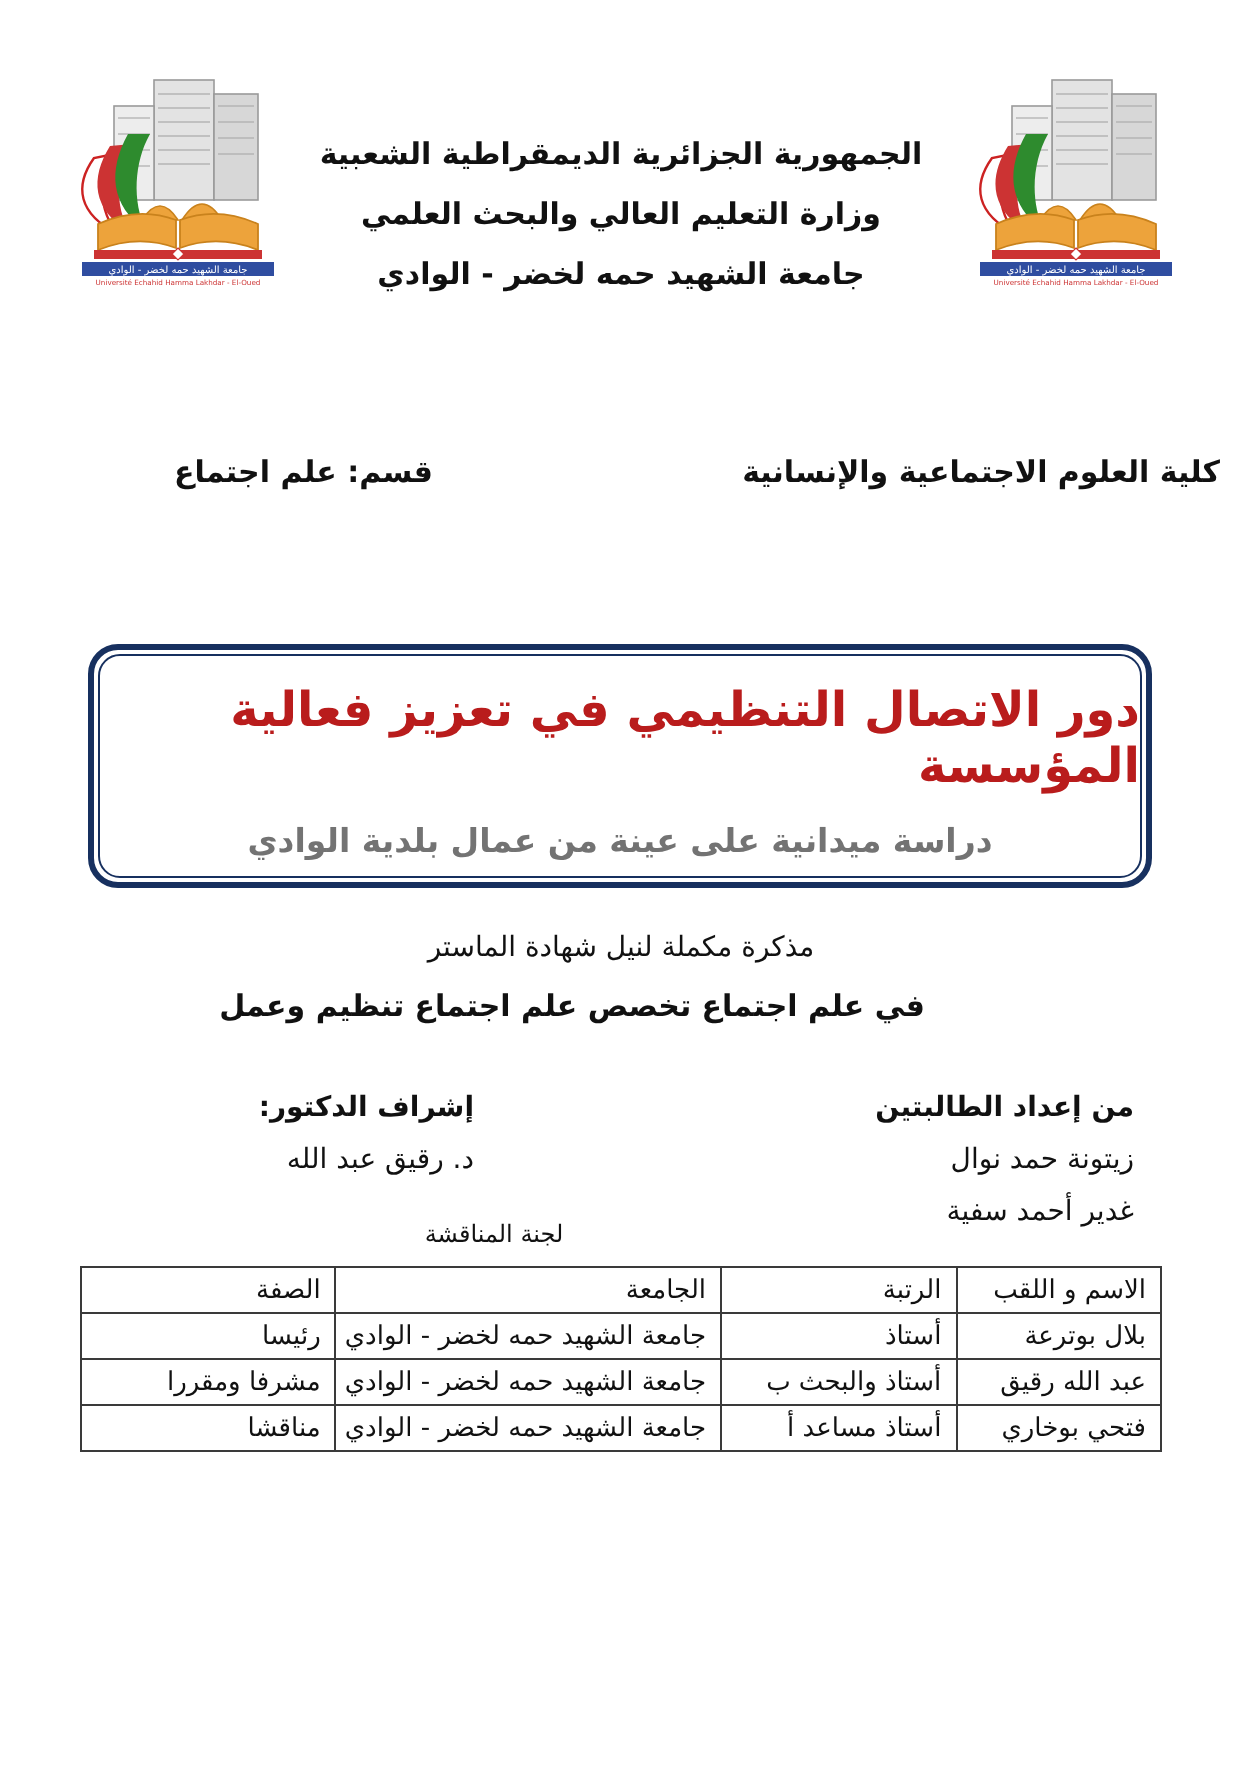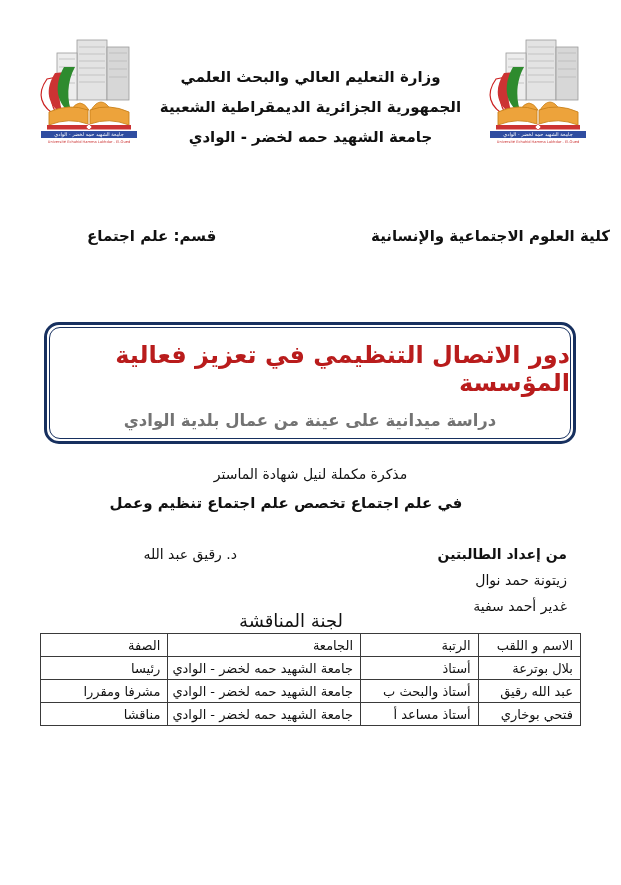--- a/index.html
+++ b/index.html
@@ -63,21 +63,21 @@
   }
   .authors-block .heading { font-weight:bold; }
   .supervisor-block {
     position:absolute; top:541px; left:65px; width:172px;
     direction:rtl; text-align:right; font-size:14px; line-height:26px;
   }
   .supervisor-block .heading { font-weight:bold; }
   
   .committee-title {
     position:absolute; top:610px; left:0; width:494px; text-align:center;
-    direction:rtl; font-size:18px;margin-left:44px;
+    direction:rtl; font-size:12px;
   }
   table.committee {
     position:absolute; top:633px; left:40px; width:541px;
     border-collapse:collapse; direction:rtl;
     font-size:13px;
   }
   table.committee td, table.committee th {
     border:1px solid #3a3a3a;
     height:23px;
     text-align:right;
@@ -183,22 +183,22 @@
         <rect x="14" y="88" width="84" height="4.5" fill="#cc3333"></rect>
         <path d="M56,87 l3,3 l-3,3 l-3,-3 Z" fill="#ffffff" stroke="#cc3333" stroke-width="0.6"></path>
       </g>
       <rect x="8" y="94" width="96" height="7" fill="#2f4da0"></rect>
       <text x="56" y="99.4" text-anchor="middle" font-size="5" fill="#ffffff" direction="rtl">جامعة الشهيد حمه لخضر - الوادي</text>
       <text x="56" y="105.5" text-anchor="middle" font-size="3.6" fill="#cc3333">Université Echahid Hamma Lakhdar - El-Oued</text>
     </svg>
   </div>
 
   <div class="gov-lines">
+    <div>الجمهورية الجزائرية الديمقراطية الشعبية</div>
     <div>وزارة التعليم العالي والبحث العلمي</div>
-    <div>الجمهورية الجزائرية الديمقراطية الشعبية</div>
     <div>جامعة الشهيد حمه لخضر - الوادي</div>
   </div>
 
   <div class="faculty-row">
     <div class="faculty">كلية العلوم الاجتماعية والإنسانية</div>
     <div class="department">قسم: علم اجتماع</div>
   </div>
 
   <div class="title-box">
     <div class="title-box-inner">
@@ -210,20 +210,21 @@
   <div class="note-1">مذكرة مكملة لنيل شهادة الماستر</div>
   <div class="note-2">في علم اجتماع تخصص علم اجتماع تنظيم وعمل</div>
 
   <div class="authors-block">
     <div class="heading">من إعداد الطالبتين</div>
     <div>زيتونة حمد نوال</div>
     <div>غدير أحمد سفية</div>
   </div>
 
   <div class="supervisor-block">
+    <div class="heading">إشراف الدكتور:</div>
     <div>د. رقيق عبد الله</div>
   </div>
 
   <div class="committee-title">لجنة المناقشة</div>
 
   <table class="committee">
     <colgroup>
       <col style="width:108px">
         <col style="width:125px">
         <col style="width:165px">

